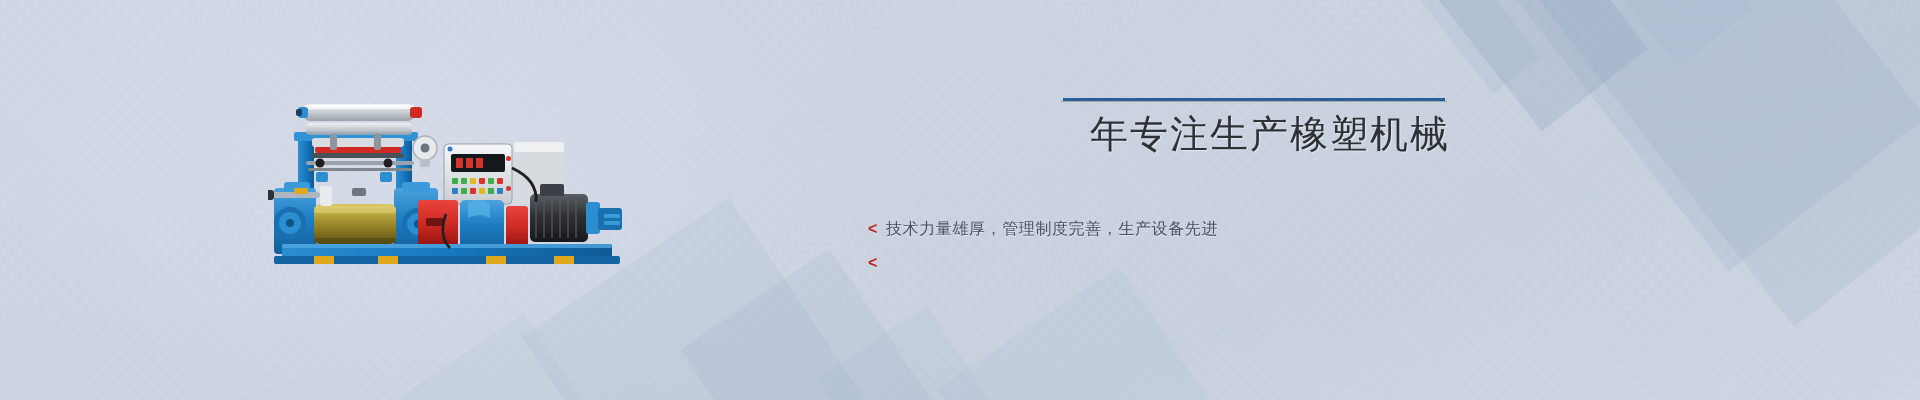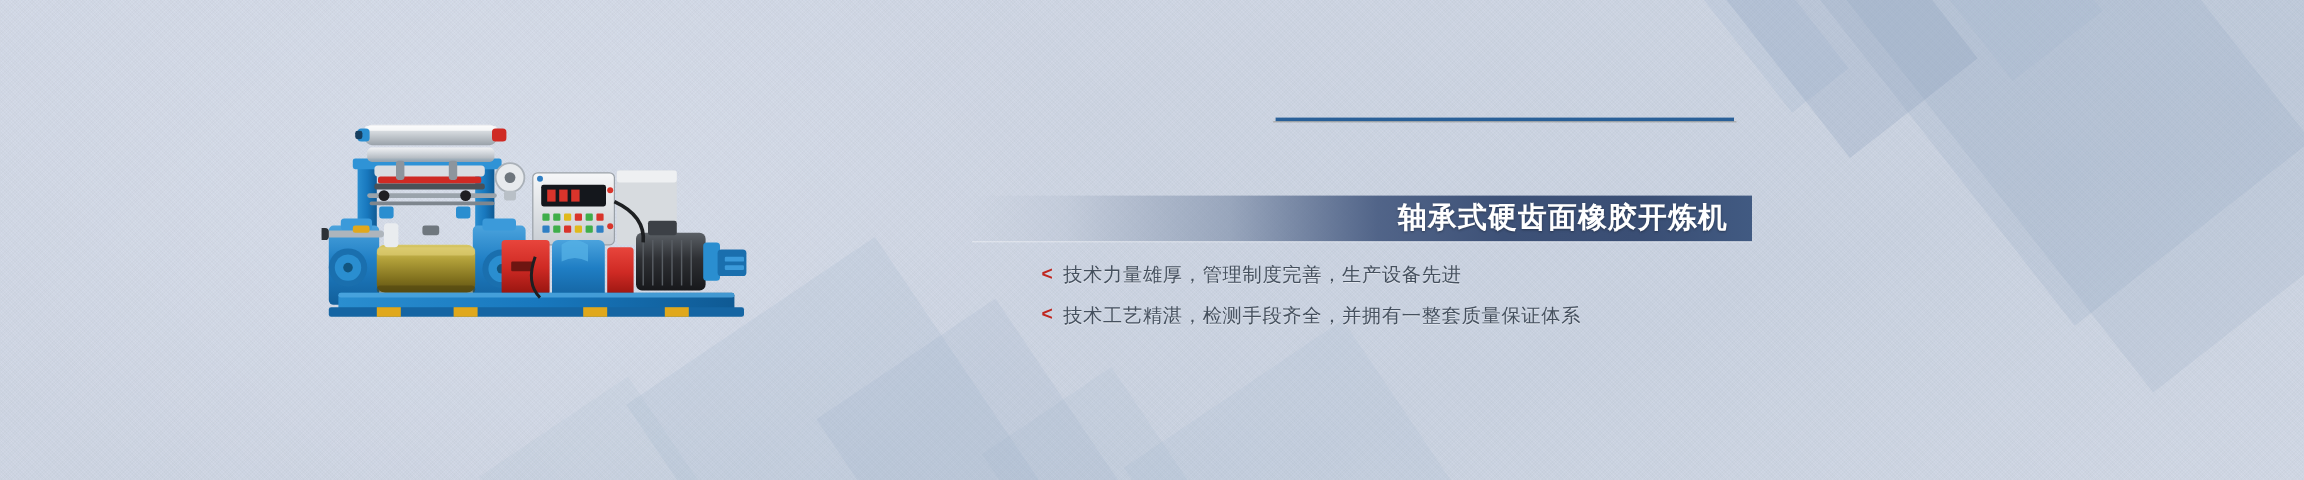--- a/index.html
+++ b/index.html
@@ -361,30 +361,27 @@
 
       <path d="M244 72 q26 12 24 34" stroke="#1d1f22" stroke-width="3" fill="none"></path>
       <path d="M178 118 q-8 22 4 34" stroke="#1d1f22" stroke-width="2.5" fill="none"></path>
     </svg>
   </div>
 
   <div class="textblock">
 
     <div class="rule"></div>
 
-
-    <div class="subbar">
-      <div class="subbar-text">轴承式硬齿面橡胶开炼机</div>
-    </div>
+    <div class="headline">年专注生产橡塑机械</div>
+
 
     <div class="bullets">
       <div class="bullet">
         <span class="bullet-mark">&lt;</span>
         <span class="bullet-text">技术力量雄厚，管理制度完善，生产设备先进</span>
       </div>
       <div class="bullet">
         <span class="bullet-mark">&lt;</span>
-        <span class="bullet-text">技术工艺精湛，检测手段齐全，并拥有一整套质量保证体系</span>
       </div>
     </div>
 
   </div>
 </div>
 
 </body></html>

